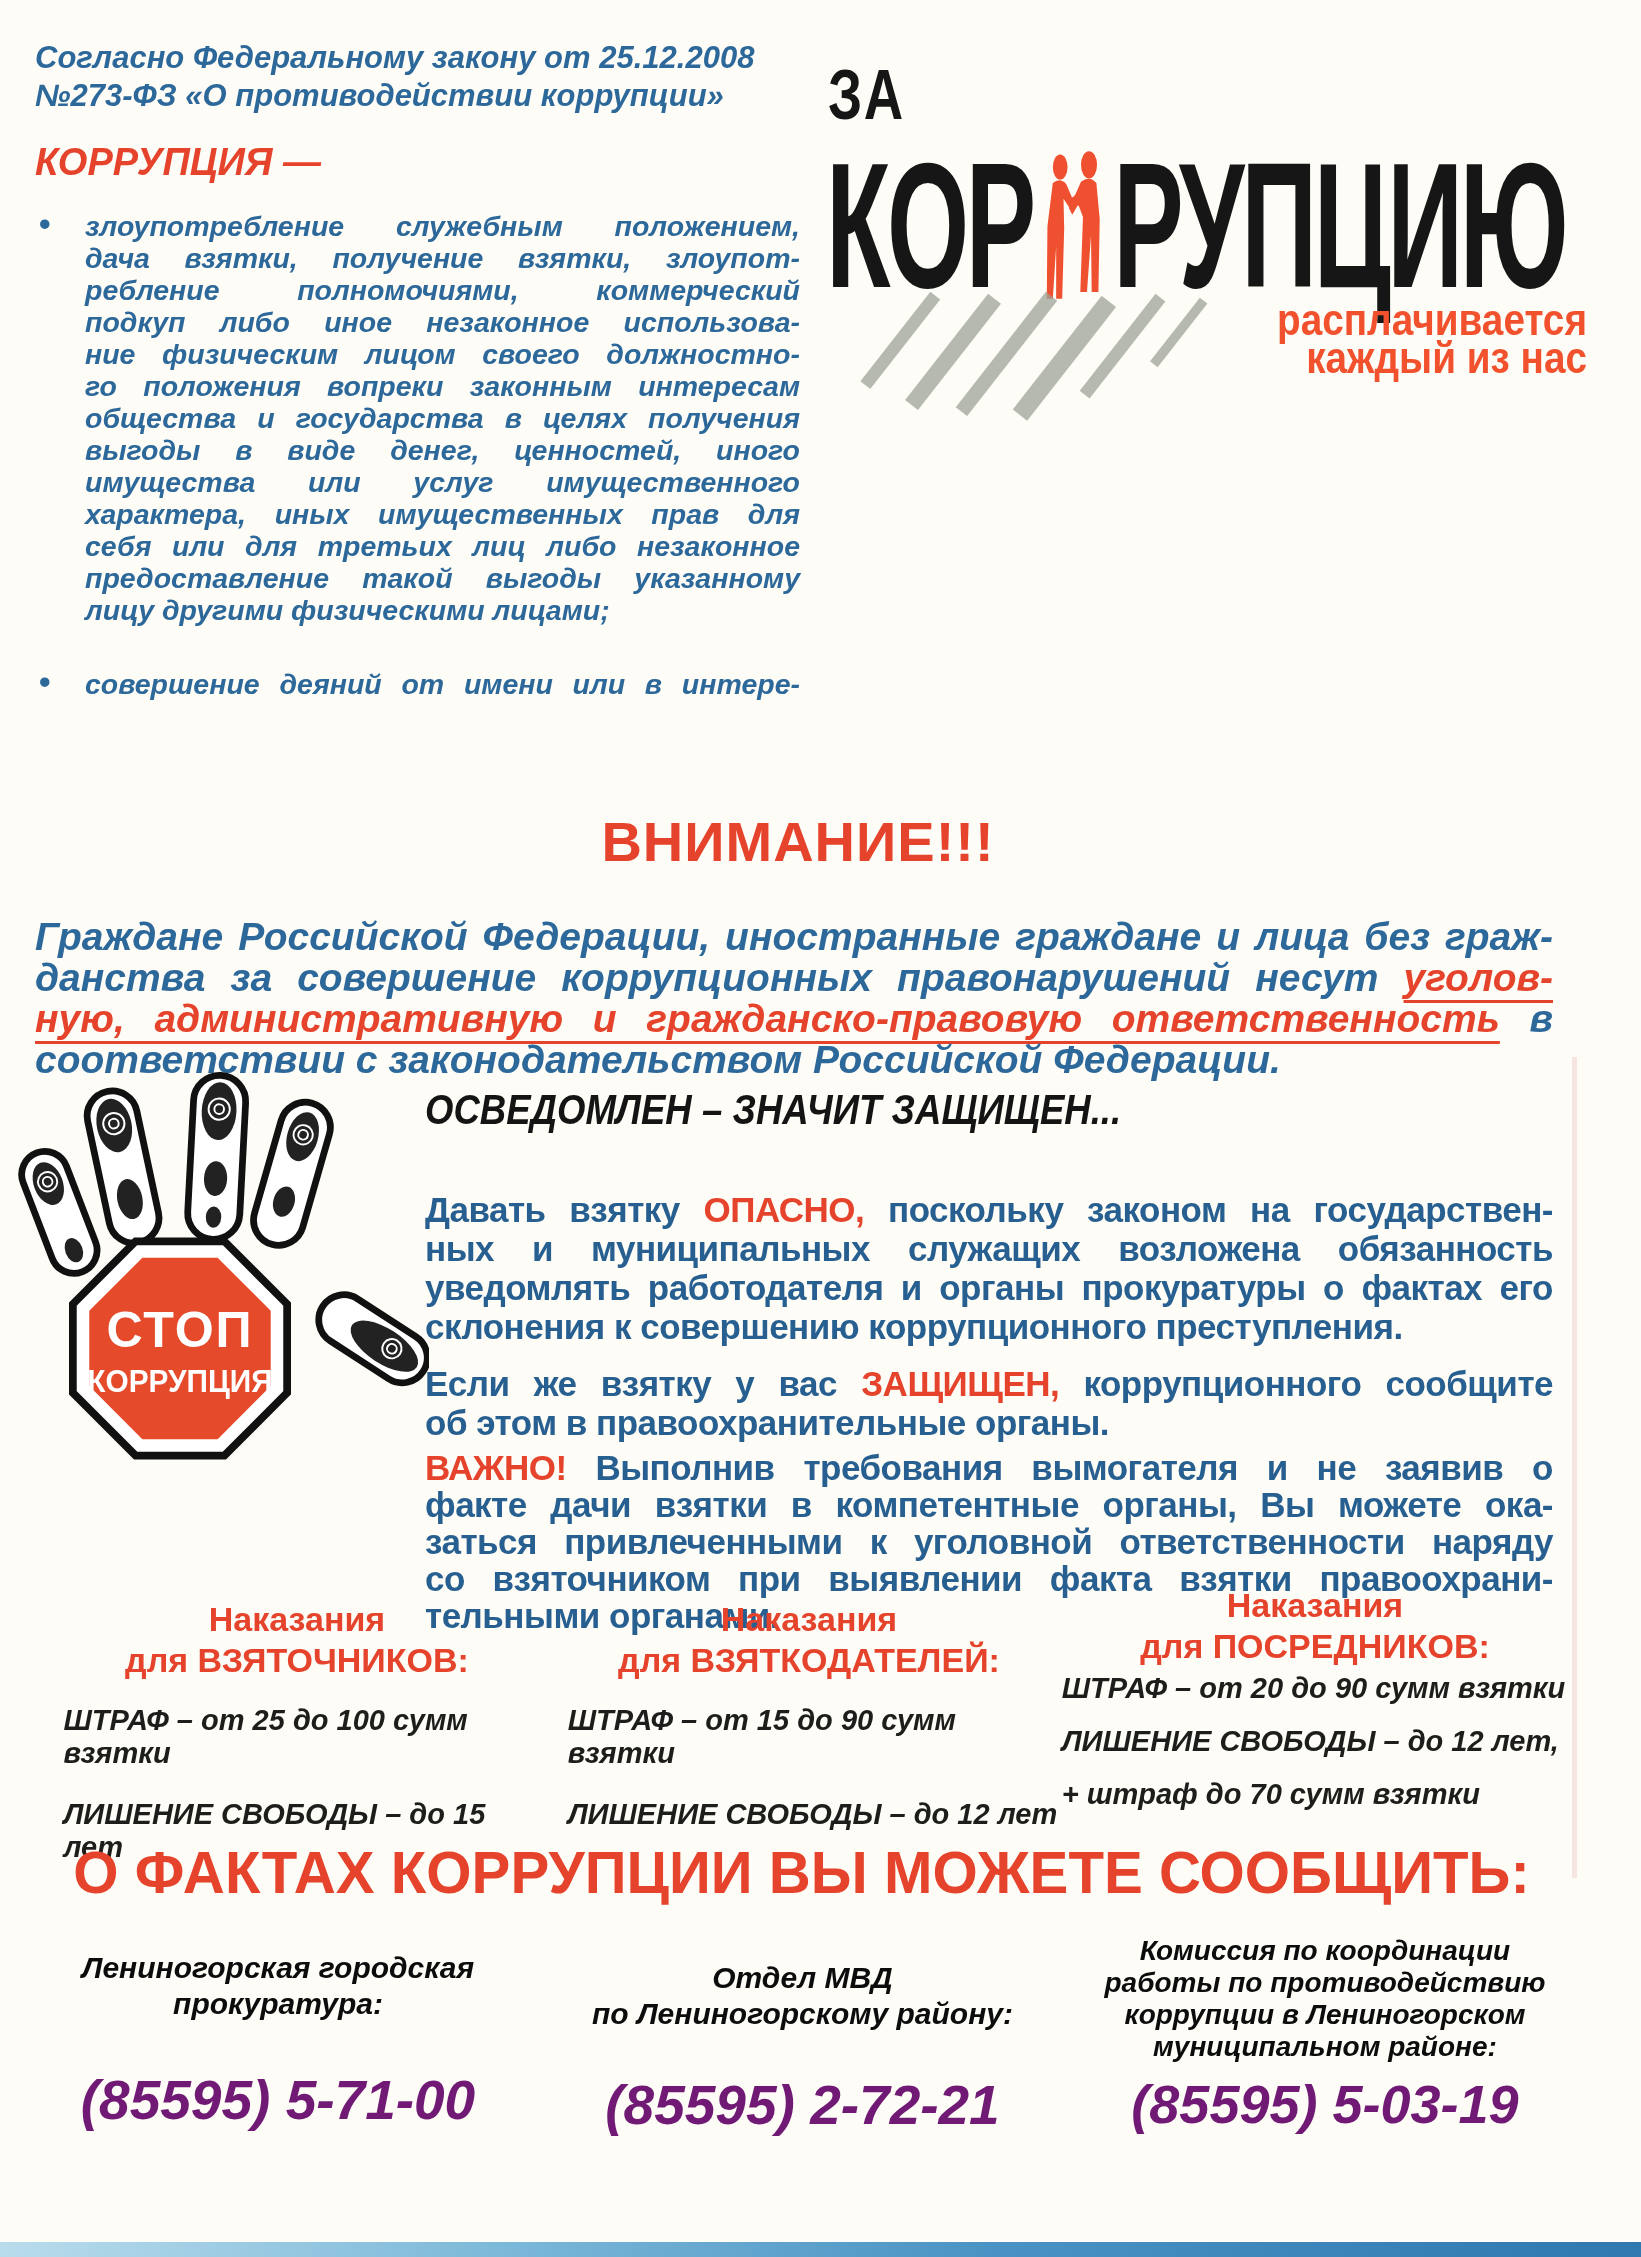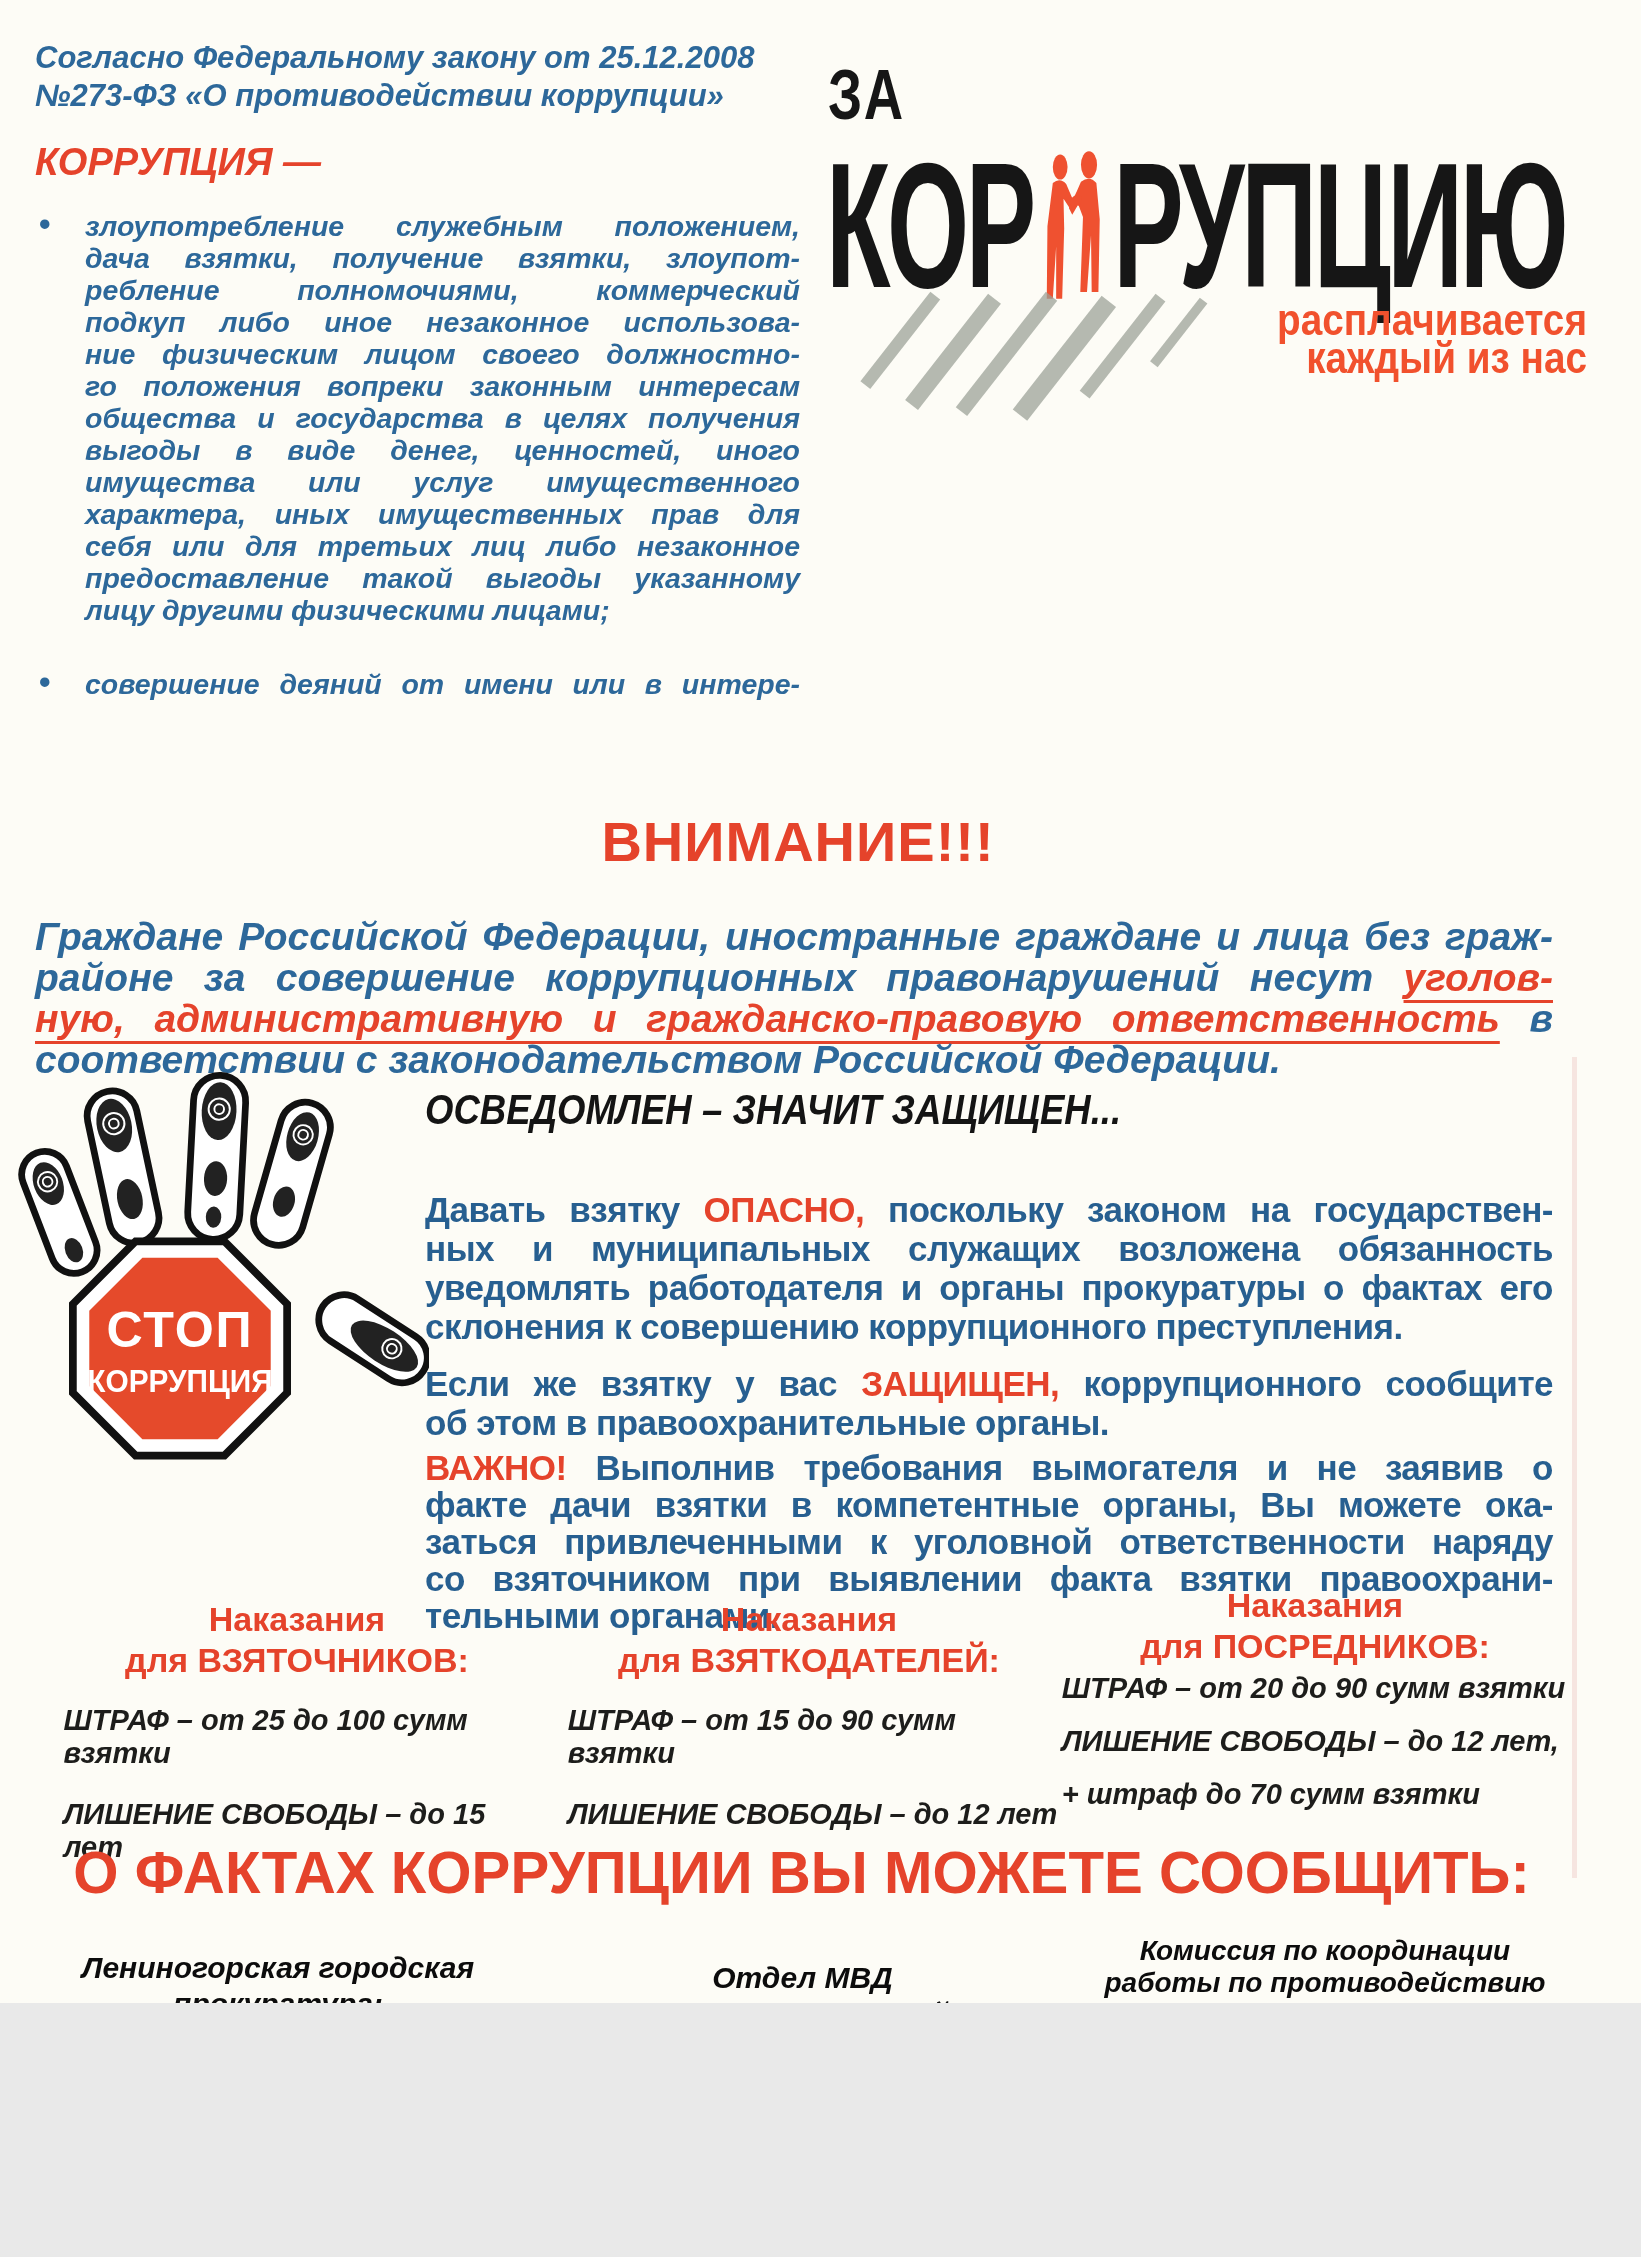--- a/index.html
+++ b/index.html
@@ -1,17 +1,17 @@
 <!DOCTYPE html>
 <html><head>
 <meta charset="utf-8">
 <style>
   html,body{margin:0;padding:0;background:#e9e9e9;}
   .poster{
-    position:relative;width:1641px;height:2003px;margin:0 auto;
+    position:relative;width:1641px;height:2257px;margin:0 auto;
     background:#fdfcf6;overflow:hidden;
     font-family:"Liberation Sans",sans-serif;color:#1a1a1a;
   }
   .pre{white-space:pre-line;}
   .jl{white-space:pre-line;text-align:justify;text-align-last:justify;}
   .ll{white-space:pre-line;text-align:left;}
 
   
   .law{position:absolute;left:35px;top:39px;width:782px;
        font-size:31px;line-height:38px;font-weight:bold;font-style:italic;color:#2d689a;}
@@ -146,21 +146,21 @@
       <rect x="398" y="10" width="10" height="84" transform="rotate(38 398 10)"></rect>
     </g>
   </svg>
   <div class="logo-tagline">расплачивается
 каждый из нас</div>
 
   <div class="attn-head">ВНИМАНИЕ!!!</div>
   <div class="attn-para">
     <div class="jl">
       <span>Граждане Российской Федерации, иностранные граждане и лица без граж-
-районе за совершение коррупционных правонарушений несут </span><span class="red-u">уголов-
+данства за совершение коррупционных правонарушений несут </span><span class="red-u">уголов-
 ную, административную и гражданско-правовую ответственность</span><span> в</span>
     </div>
     <div class="ll">соответствии с законодательством Российской Федерации.</div>
   </div>
 
   <svg class="hand" width="415" height="471" viewBox="0 0 430 488">
 
     <g transform="translate(47,162) rotate(-21)">
       <rect x="-24" y="-66" width="48" height="132" rx="24" fill="#fff" stroke="#111" stroke-width="7"></rect>
       <ellipse cy="-32" rx="15" ry="23" fill="#222"></ellipse>

